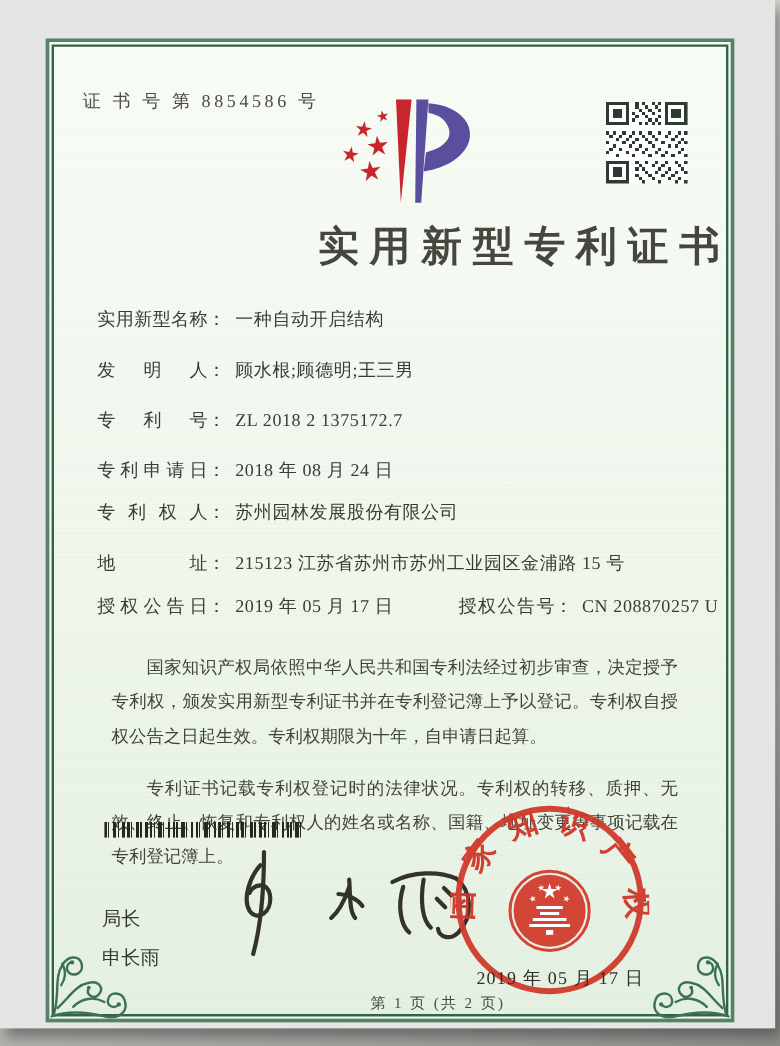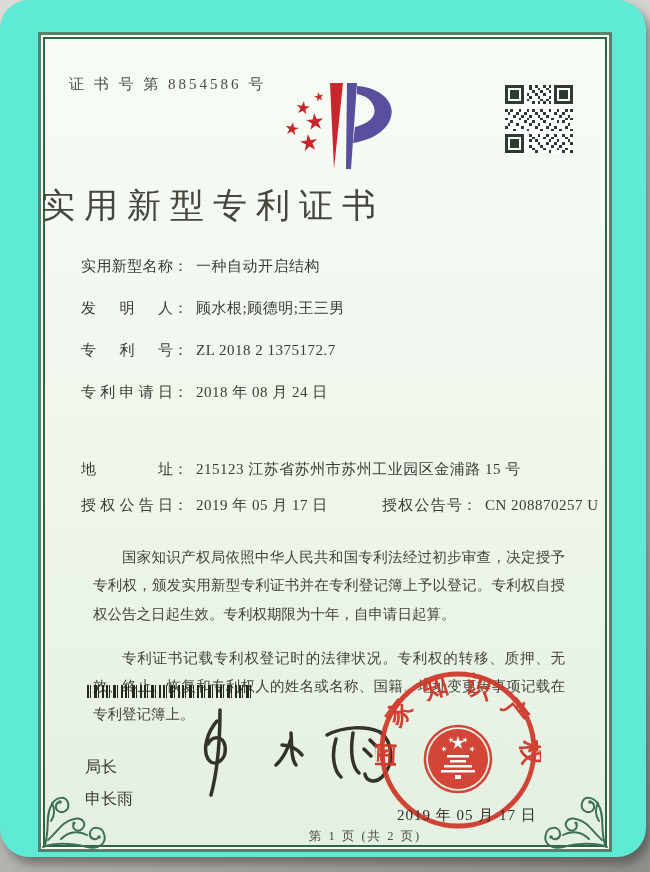--- a/index.html
+++ b/index.html
@@ -3,39 +3,38 @@
 <meta charset="utf-8">
 <style>
   html,body{margin:0;padding:0;}
   body{
     width:650px;height:872px;position:relative;overflow:hidden;
     background:linear-gradient(160deg,#dddbd6 0%,#c2c0bc 70%,#8f8e8b 100%);
     font-family:"Liberation Serif","DejaVu Serif",serif;
   }
   .paper{
     position:absolute;left:0;top:0;width:646px;height:857px;
-    background:#5eead4;
+    background:#e5e5e5;
     box-shadow:5px 7px 10px rgba(40,40,38,.45);
-    border-radius:29px;
   }
   .frame{
     position:absolute;left:38px;top:32px;width:568px;height:814px;
     border:3px solid #558268;
     box-shadow:inset 0 0 0 2px #f8faf4, inset 0 0 0 4px #2f634a;
     background:
       linear-gradient(180deg, rgba(248,252,246,.9) 0%, rgba(238,246,235,.85) 55%, rgba(226,239,224,.9) 100%),
       repeating-linear-gradient(0deg, rgba(110,165,128,.18) 0 1px, rgba(255,255,255,0) 1px 4px),
       #f7faf3;
   }
   .cert-no{position:absolute;left:28px;top:40px;font-size:15px;letter-spacing:3px;color:#4b4b45;}
   .logo{position:absolute;left:228px;top:42px;width:140px;height:100px;}
   .qr{position:absolute;left:464px;top:50px;width:68px;height:68px;}
   .title{
-    position:absolute;left:0;top:148px;width:100%;text-align:left;
-    font-size:34px;font-weight:normal;letter-spacing:9px;color:#46463f;
+    position:absolute;left:0;top:148px;width:100%;text-align:right;
+    font-size:34px;font-weight:bold;letter-spacing:9px;color:#46463f;
   }
   .f-row{position:absolute;left:40px;font-size:15px;color:#3b3b34;white-space:nowrap;}
   .f-label{display:inline-block;width:92px;text-align:justify;text-align-last:justify;vertical-align:bottom;}
   .colon{margin-right:8px;}
   .f-value{letter-spacing:.5px;font-family:Liberation Serif, serif;}
   .f-value.w{display:inline-block;width:186px;}
   .grant-label{display:inline-block;width:80px;text-align:justify;text-align-last:justify;vertical-align:bottom;}
   .paras{
     position:absolute;left:36px;top:492px;width:504px;
     font-size:14.5px;line-height:1.95;color:#43433c;text-align:justify;
@@ -105,20 +104,23 @@
       <span class="f-label">实用新型名称</span><span class="colon">：</span><span class="f-value">一种自动开启结构</span>
     </div>
     <div class="f-row" style="top:264px">
       <span class="f-label">发明人</span><span class="colon">：</span><span class="f-value">顾水根;顾德明;王三男</span>
     </div>
     <div class="f-row" style="top:306px">
       <span class="f-label">专利号</span><span class="colon">：</span><span class="f-value">ZL 2018 2 1375172.7</span>
     </div>
     <div class="f-row" style="top:348px">
       <span class="f-label">专利申请日</span><span class="colon">：</span><span class="f-value">2018 年 08 月 24 日</span>
+    </div>
+    <div class="f-row" style="top:383px">
+      <span class="f-label">专利权人</span><span class="colon">：</span><span class="f-value">苏州园林发展股份有限公司</span>
     </div>
     <div class="f-row" style="top:425px">
       <span class="f-label">地址</span><span class="colon">：</span><span class="f-value">215123 江苏省苏州市苏州工业园区金浦路 15 号</span>
     </div>
     <div class="f-row" style="top:461px">
       <span class="f-label">授权公告日</span><span class="colon">：</span><span class="f-value w">2019 年 05 月 17 日</span><span class="grant-label">授权公告号</span><span class="colon">：</span><span class="f-value">CN 208870257 U</span>
     </div>
 
     <div class="paras">
       <p>国家知识产权局依照中华人民共和国专利法经过初步审查，决定授予专利权，颁发实用新型专利证书并在专利登记簿上予以登记。专利权自授权公告之日起生效。专利权期限为十年，自申请日起算。</p>

